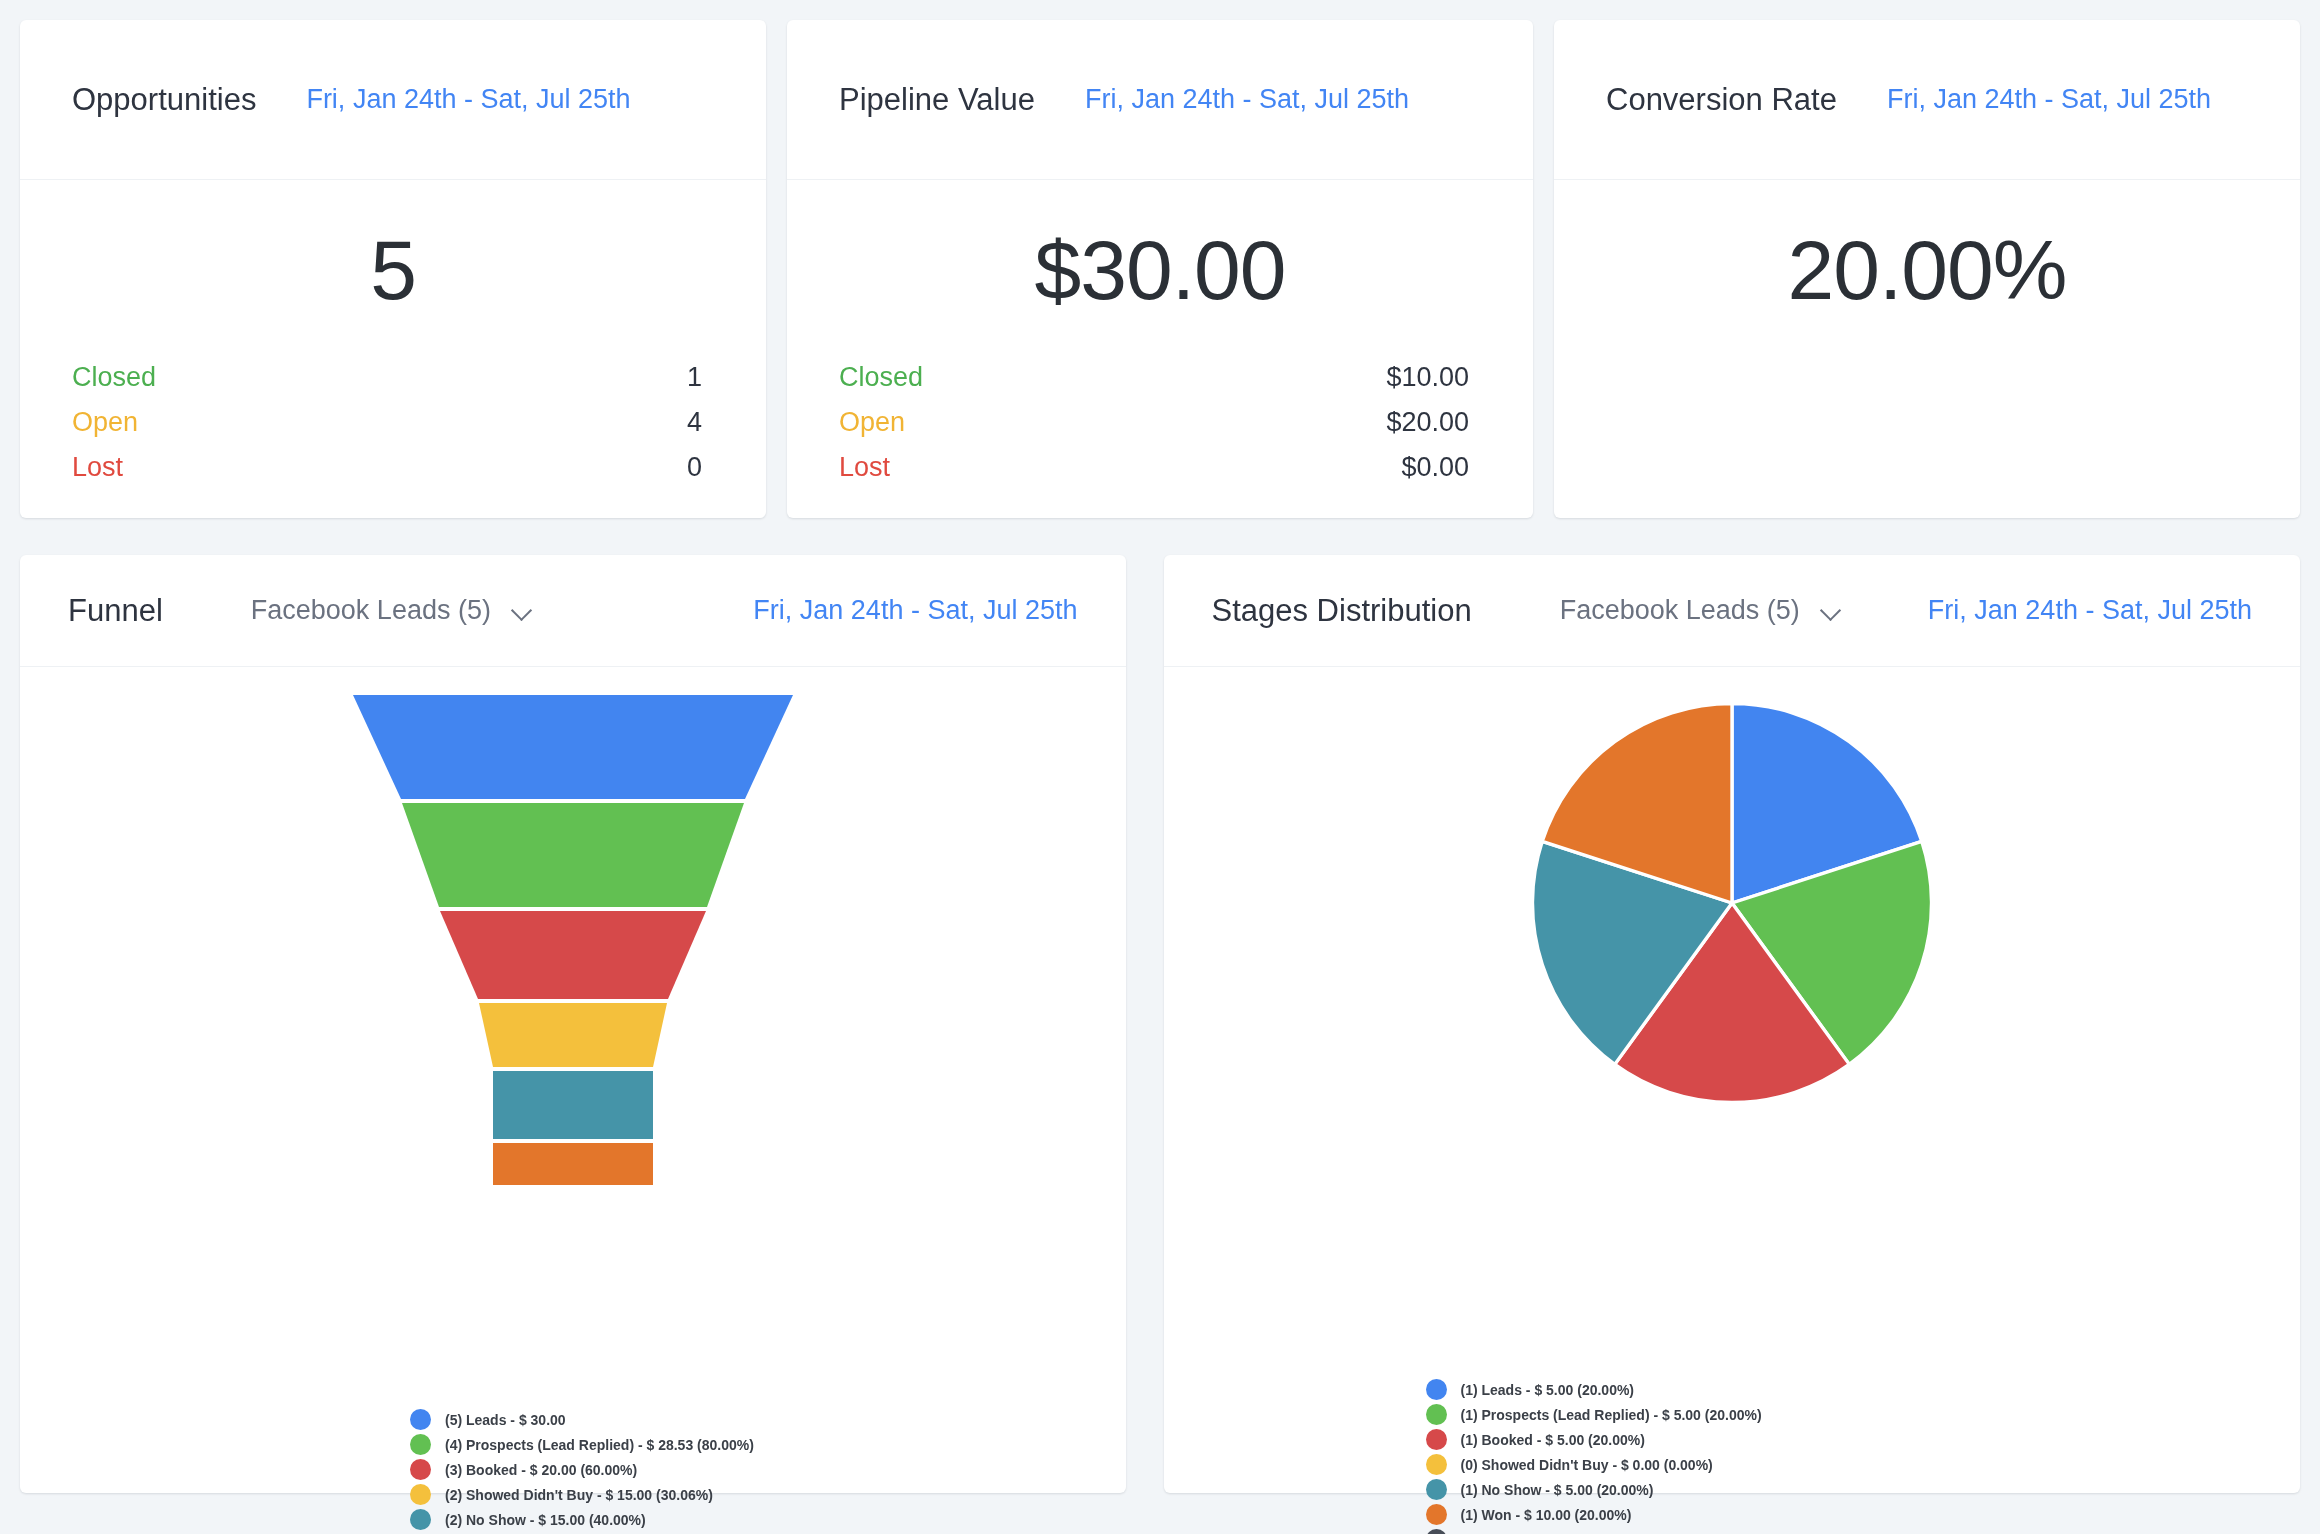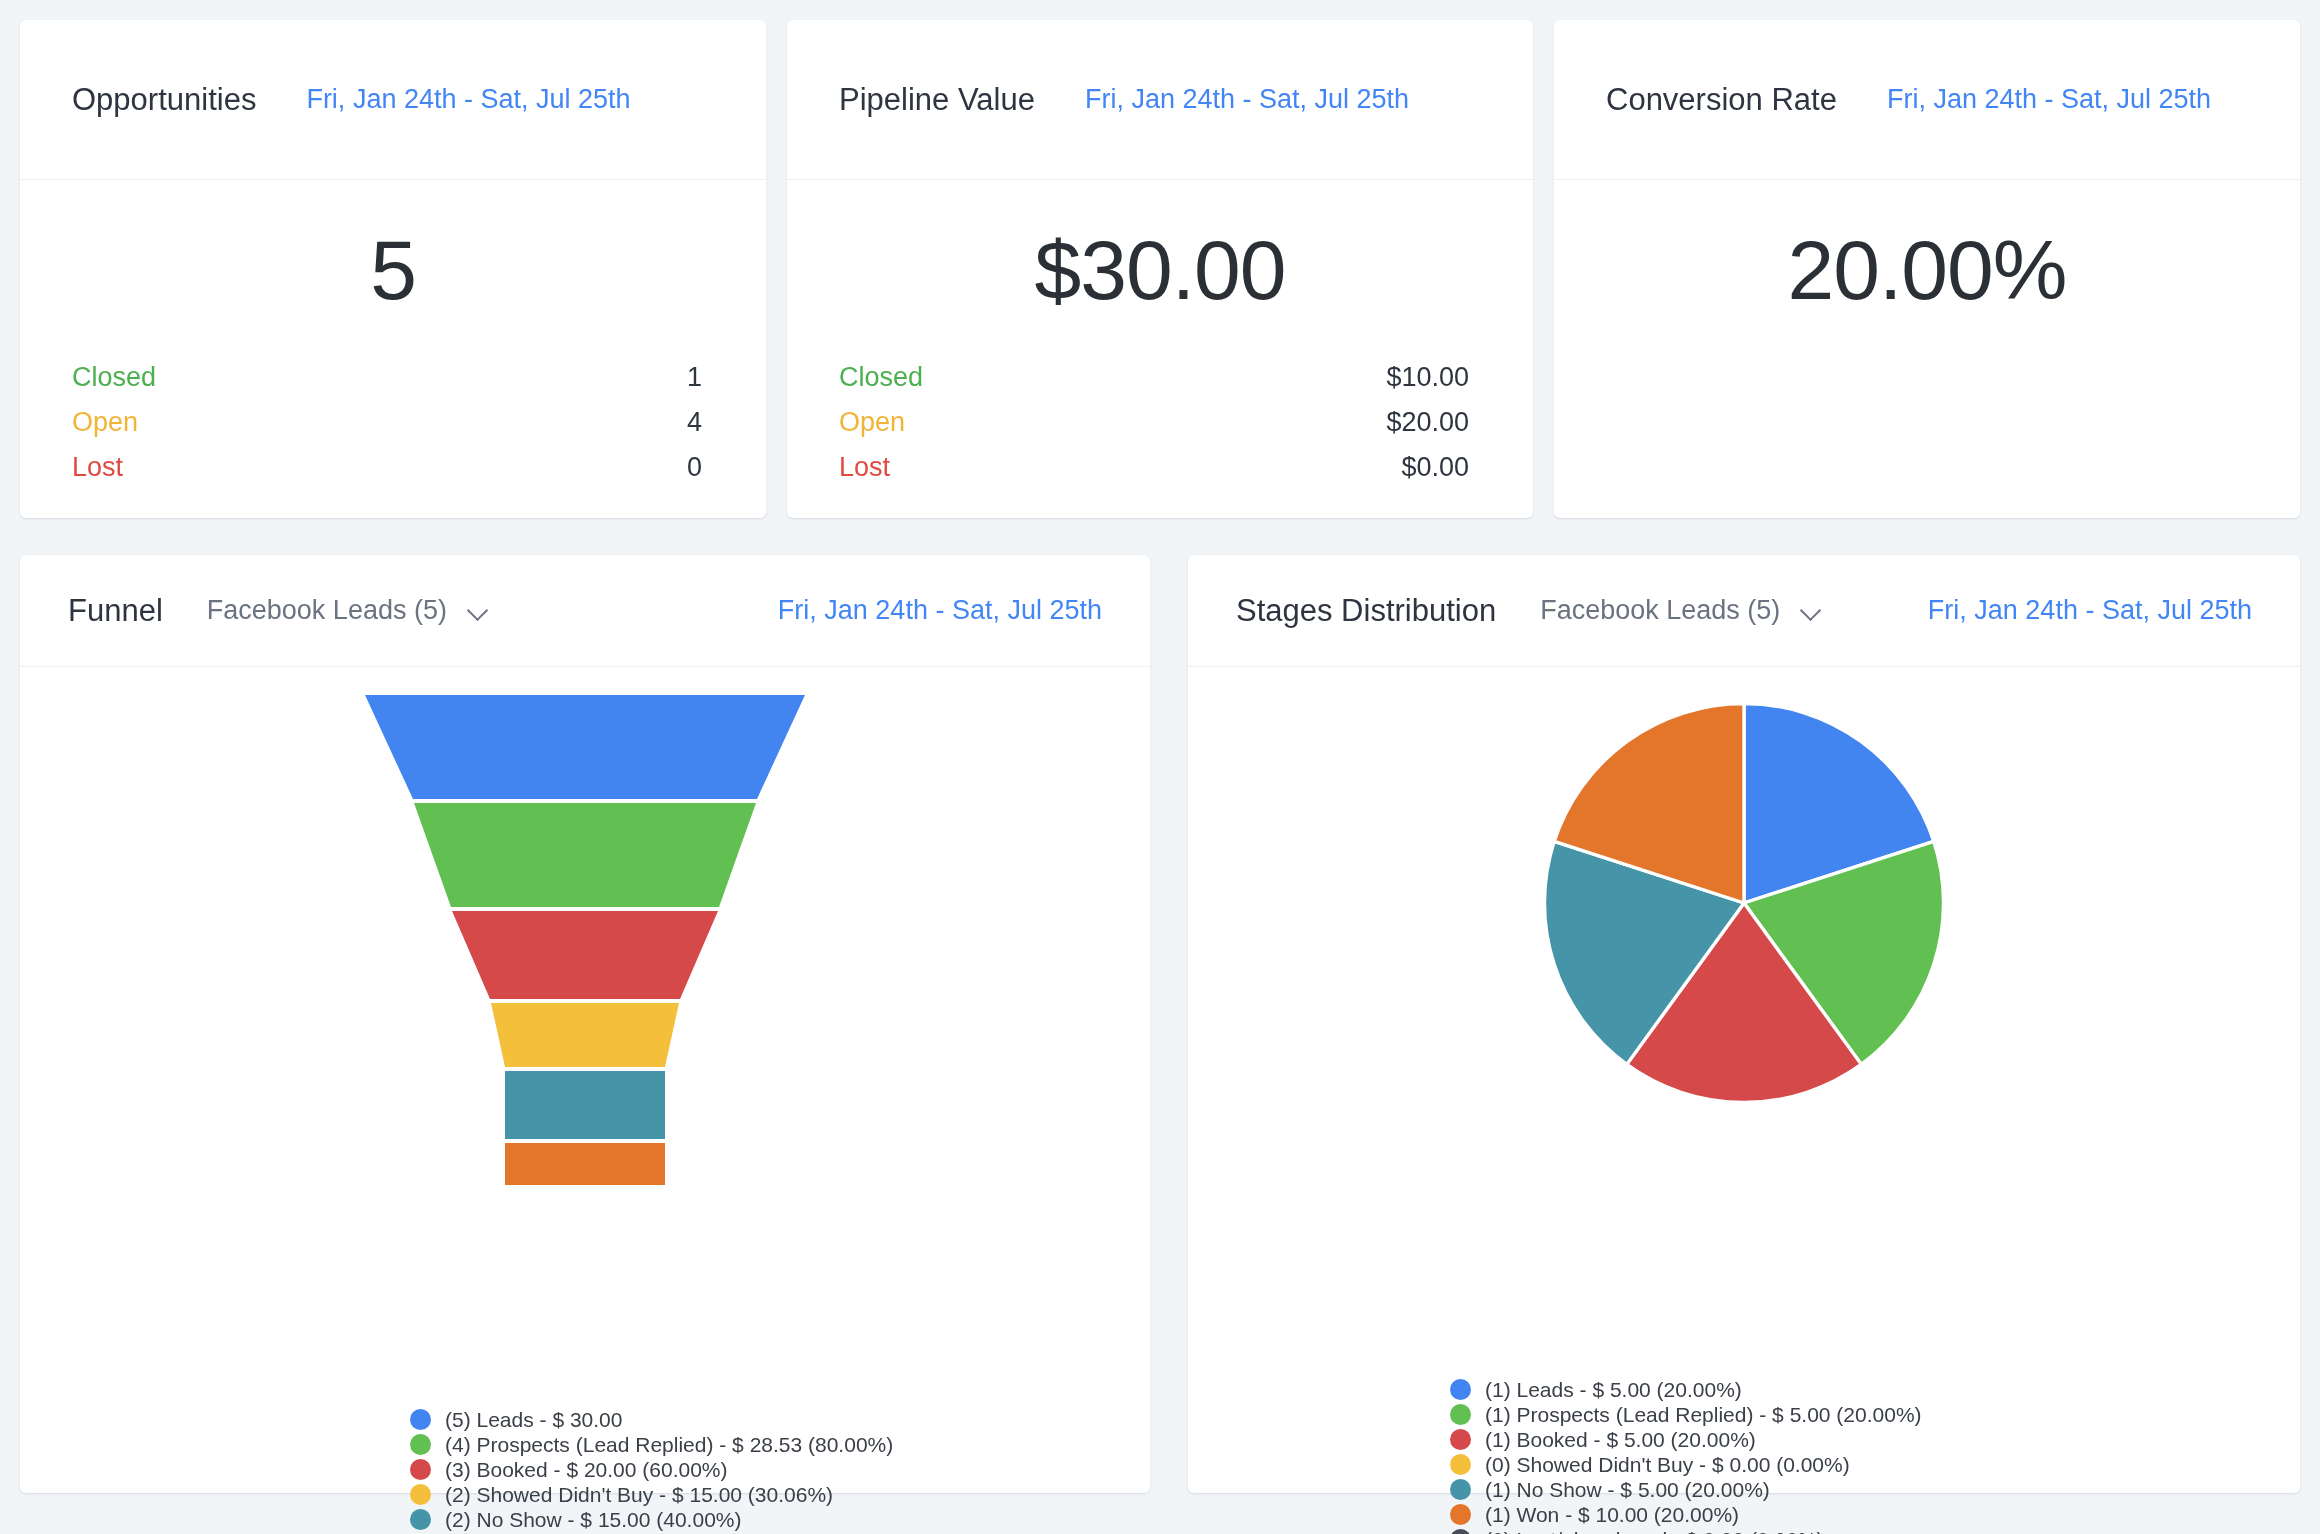--- a/index.html
+++ b/index.html
@@ -52,21 +52,21 @@
   .row2 { display: flex; gap: 38px; height: 938px; margin-top: 37px; }
   .chart-card {
     background: #ffffff; border-radius: 6px;
     box-shadow: 0 1px 3px rgba(16,24,40,.07), 0 1px 2px rgba(16,24,40,.05);
     display: flex; flex-direction: column;
   }
   .card-funnel { width: 1130px; }
   .card-pie { flex: 1 1 0; }
   .chart-head {
     height: 112px; display: flex; align-items: center;
-    padding: 0 48px; border-bottom: 1px solid #eef1f4;
+    padding: 0 48px; border-bottom: 1px solid #eef1f4; gap: 44px;
   }
   .chart-title { font-size: 31px; color: #2e3440; white-space: nowrap; }
   .pipe-select {
     display: flex; align-items: center; gap: 22px;
     margin-left: 44px; cursor: pointer; white-space: nowrap;
   }
   .pipe-label { font-size: 27px; color: #6b7280; }
   .chev { display: inline-block; width: 18px; height: 18px; position: relative; }
   .chev::before {
     content: ""; position: absolute; left: 1px; top: 1px;
@@ -86,21 +86,21 @@
   }
   .legend-funnel { top: 740px; padding-left: 390px; }
   .legend-pie { top: 710px; padding-left: 262px; }
   .legend-item {
     display: flex; align-items: center; height: 25px; gap: 14px;
   }
   .legend-dot {
     width: 21px; height: 21px; border-radius: 50%; flex: 0 0 auto;
   }
   .legend-text {
-    font-size: 21px; font-weight: normal; color: #3b4048; white-space: nowrap;
+    font-size: 14px; font-weight: bold; color: #3b4048; white-space: nowrap;
   }
   
   .pie-wrap { position: absolute; left: 0; right: 0; top: 26px; display: flex; justify-content: center; }
 </style>
 </head>
 <body>
 
 <div class="dash">
 
   <div class="row1">

